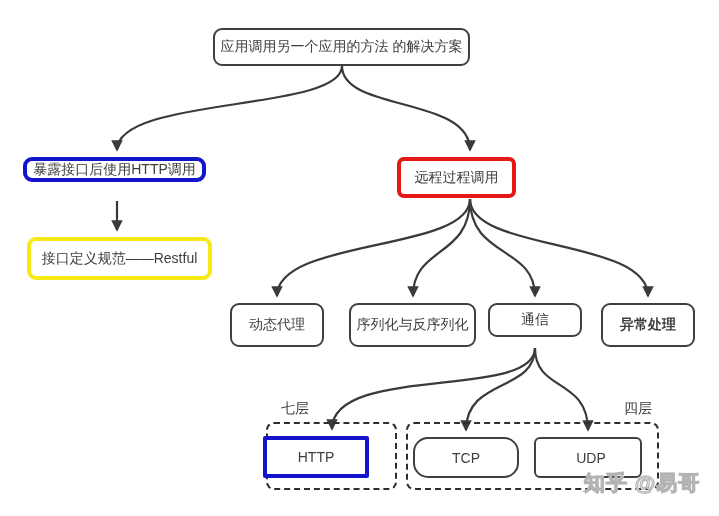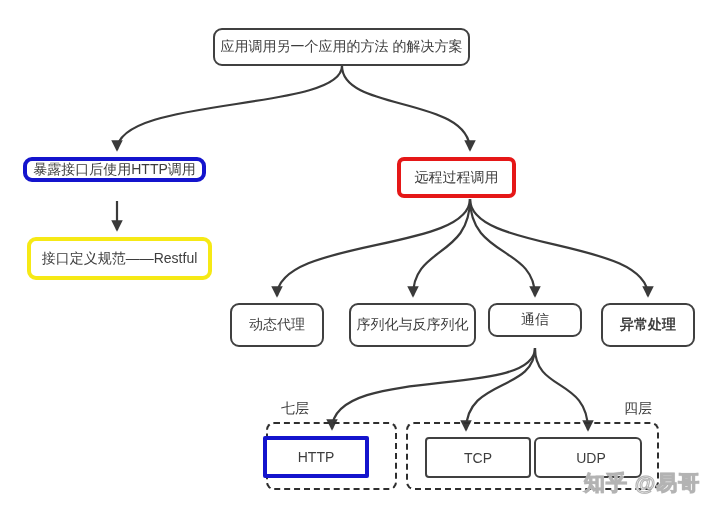--- a/index.html
+++ b/index.html
@@ -49,21 +49,21 @@
     position: absolute;
     box-sizing: border-box;
     border: 2px dashed #2e2e2e;
     border-radius: 8px;
     background: transparent;
     z-index: 2;
   }
   .group-seven { left: 266px; top: 422px; width: 131px; height: 68px; }
   .group-four  { left: 406px; top: 422px; width: 253px; height: 68px; }
   .node-http { left: 263px; top: 436px; width: 106px; height: 42px; border: 4px solid var(--blue); border-radius: 2px; z-index: 3; }
-  .node-tcp  { left: 413px; top: 437px; width: 106px; height: 41px; border-radius: 4px; z-index: 3; margin-left: 12px; }
+  .node-tcp  { left: 413px; top: 437px; width: 106px; height: 41px; border-radius: 15px; z-index: 3; }
   .node-udp  { left: 534px; top: 437px; width: 108px; height: 41px; border-radius: 6px; z-index: 3; padding-left: 6px; }
   .layer-label {
     position: absolute;
     font-size: 14px;
     color: #3d3d3d;
     z-index: 2;
     white-space: nowrap;
   }
   .label-seven { left: 281px; top: 400px; }
   .label-four  { left: 624px; top: 400px; }

